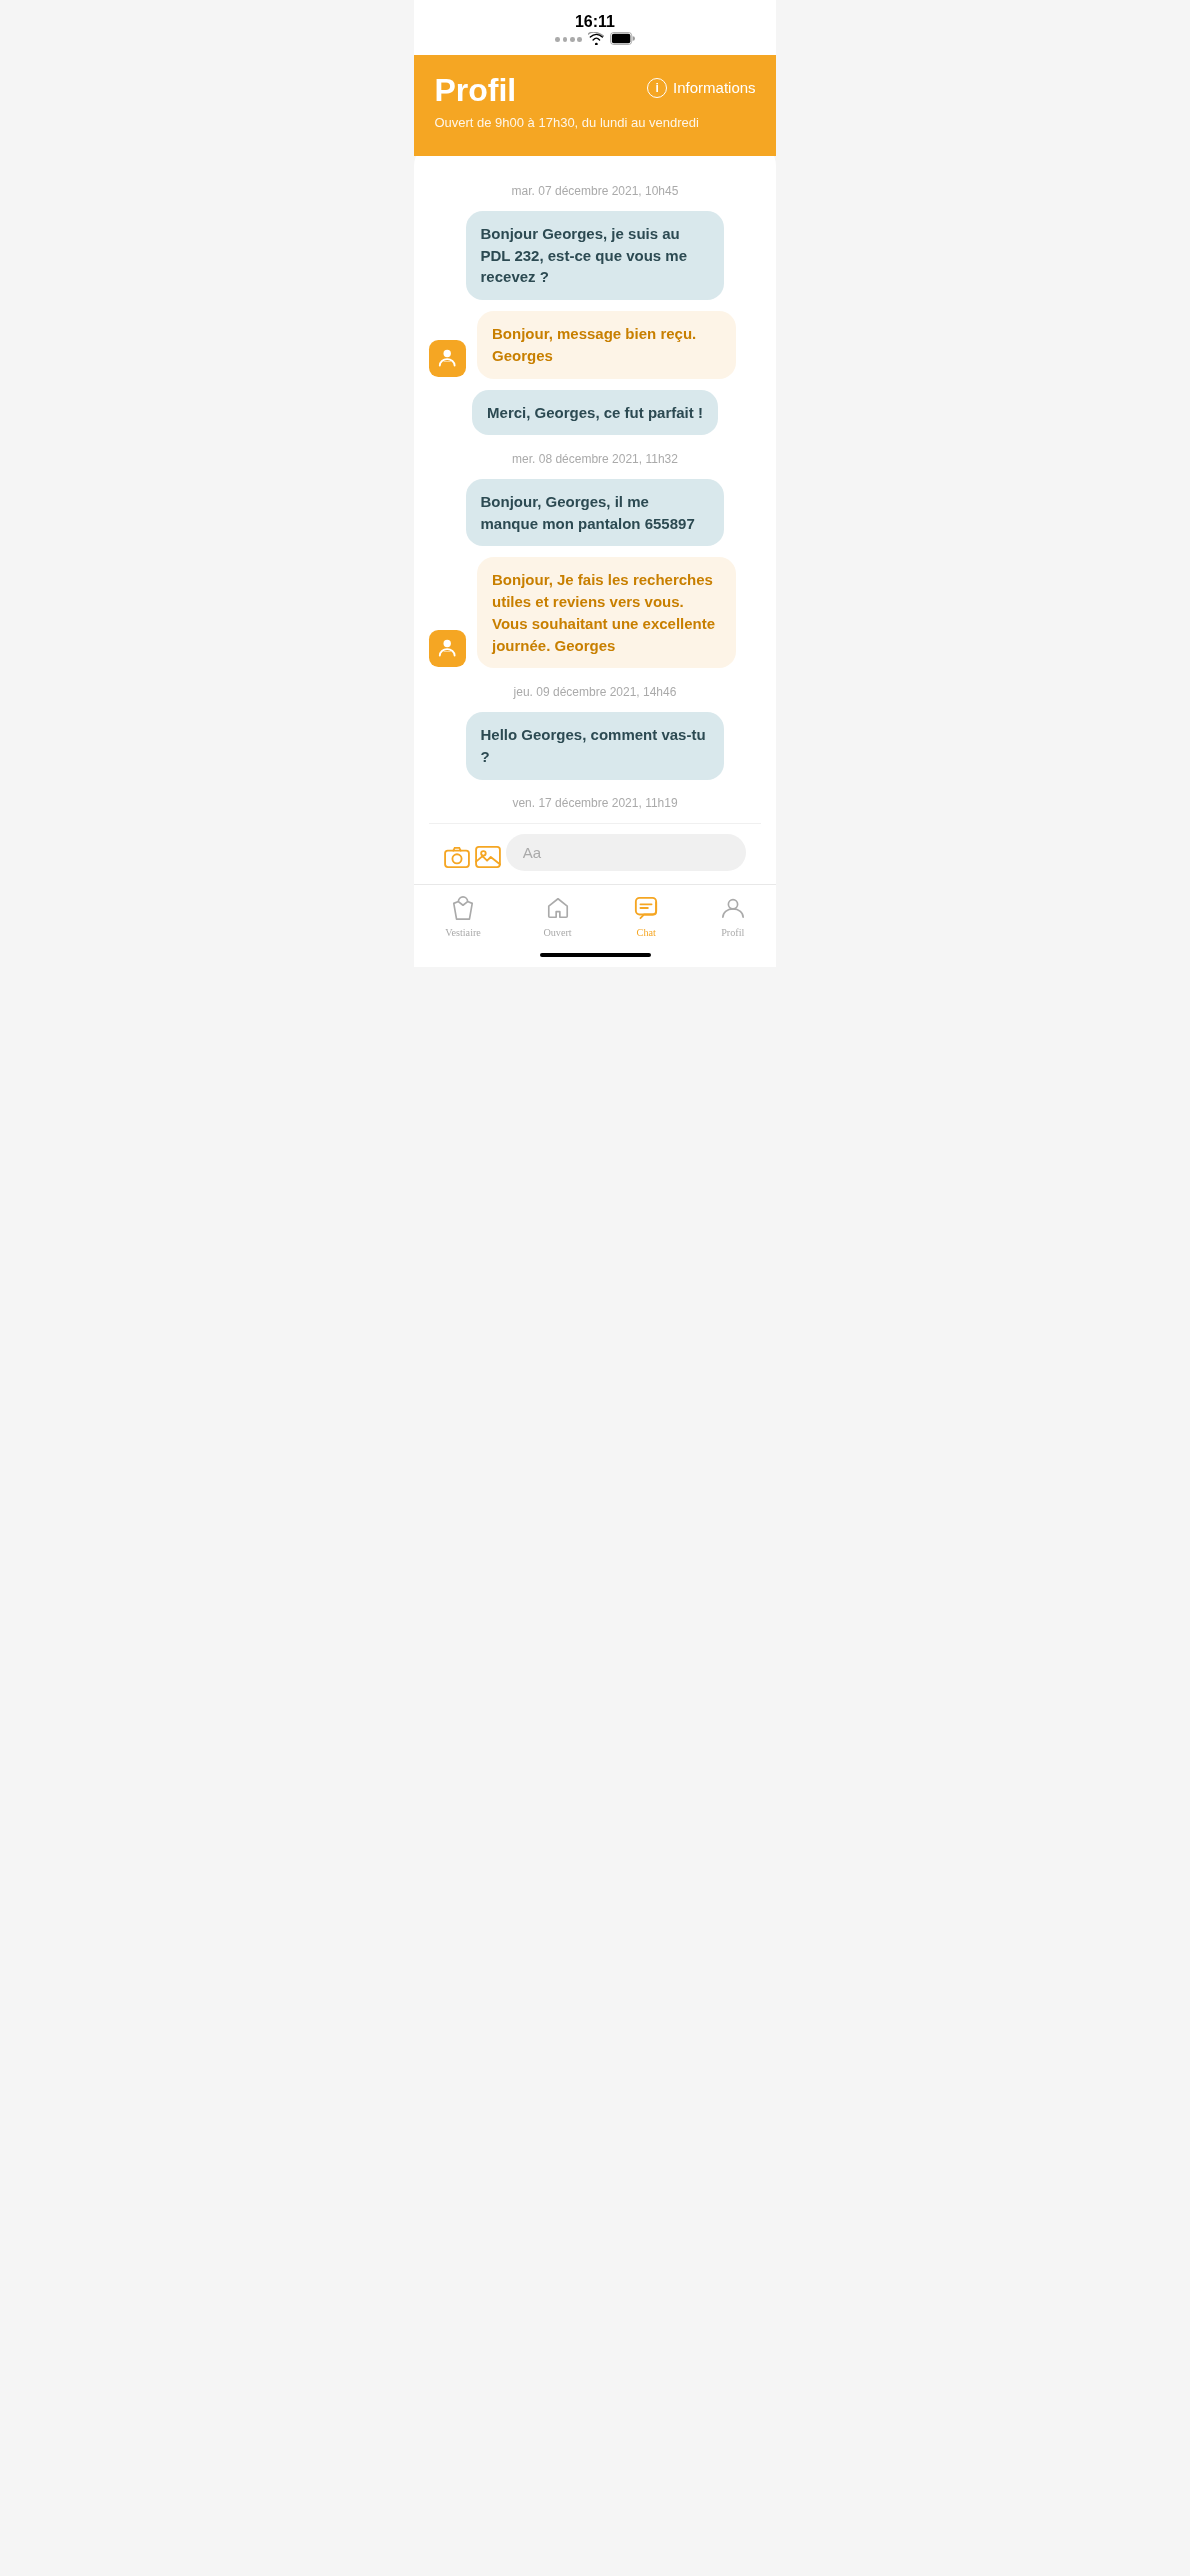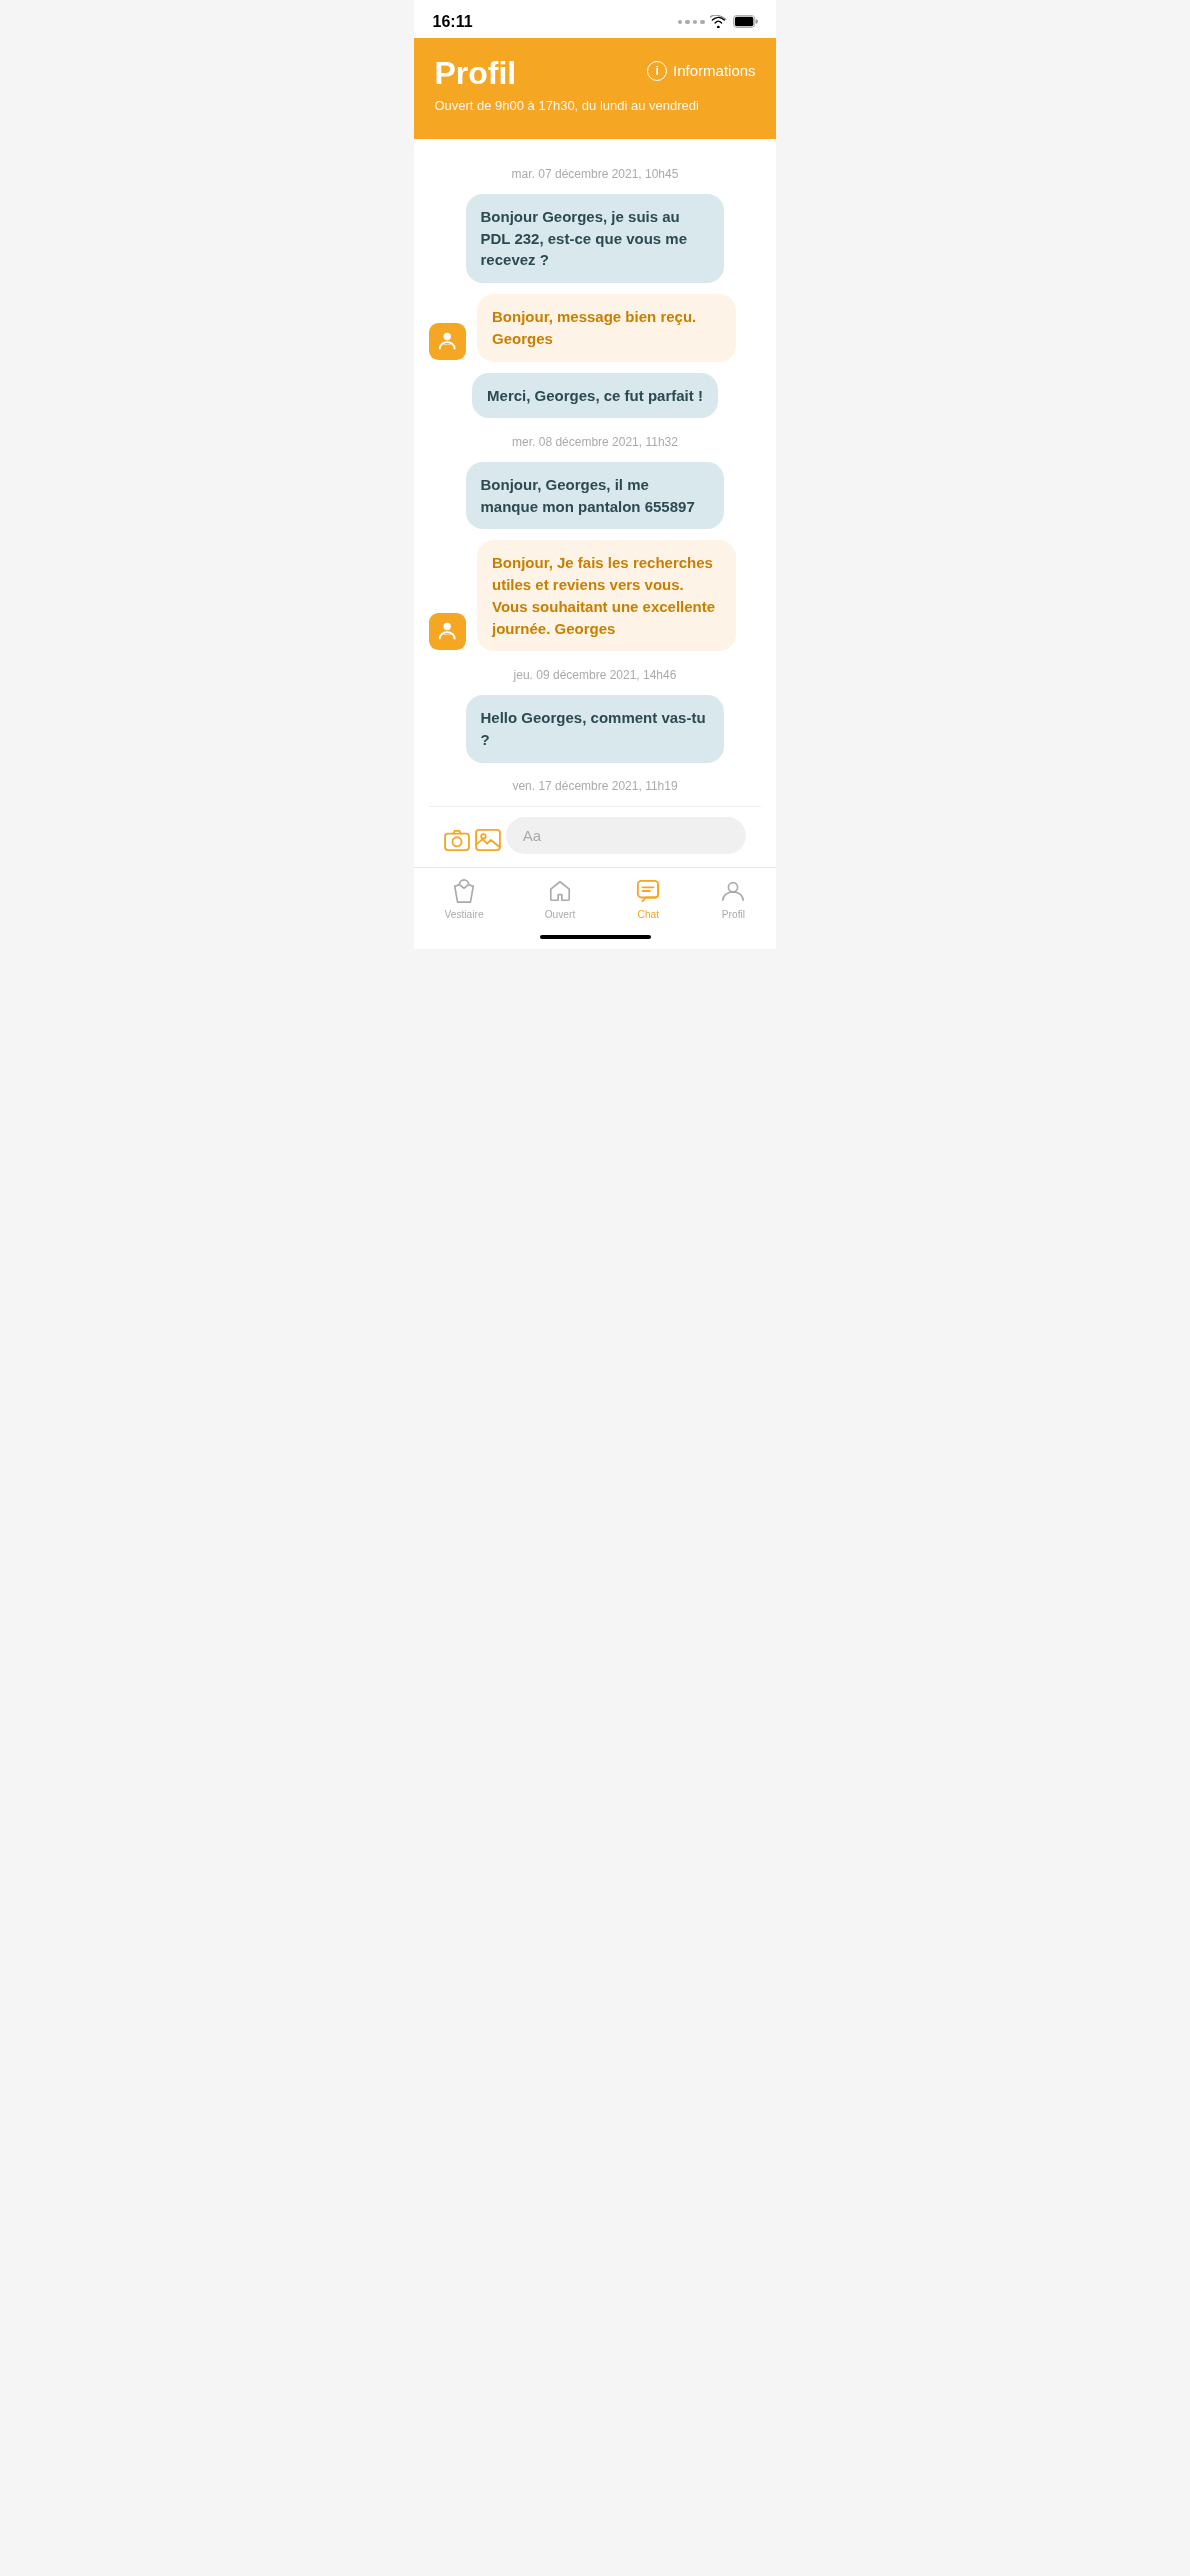--- a/index.html
+++ b/index.html
@@ -16,20 +16,21 @@
       overflow-x: hidden;
     }
 
     
     .status-bar {
       display: flex;
       justify-content: space-between;
       align-items: center;
       padding: 13px 18.5px 7.4px;
       background: #fff;
+      flex-direction: column;
     }
     .status-time {
       font-size: 16px;
       font-weight: 600;
       color: #000;
     }
     .status-icons {
       display: flex;
       align-items: center;
       gap: 5.6px;
@@ -167,20 +168,21 @@
     }
     .chat-input::placeholder { color: #aaa; }
 
     
     .bottom-nav {
       background: #fff;
       border-top: 0.9px solid #e8e8e8;
       display: flex;
       justify-content: space-around;
       padding: 7.4px 0 3.7px;
+      font-family: Liberation Serif, serif;
     }
     .nav-item {
       display: flex;
       flex-direction: column;
       align-items: center;
       gap: 2.8px;
       cursor: pointer;
       padding: 3.7px 15px;
     }
     .nav-label {

